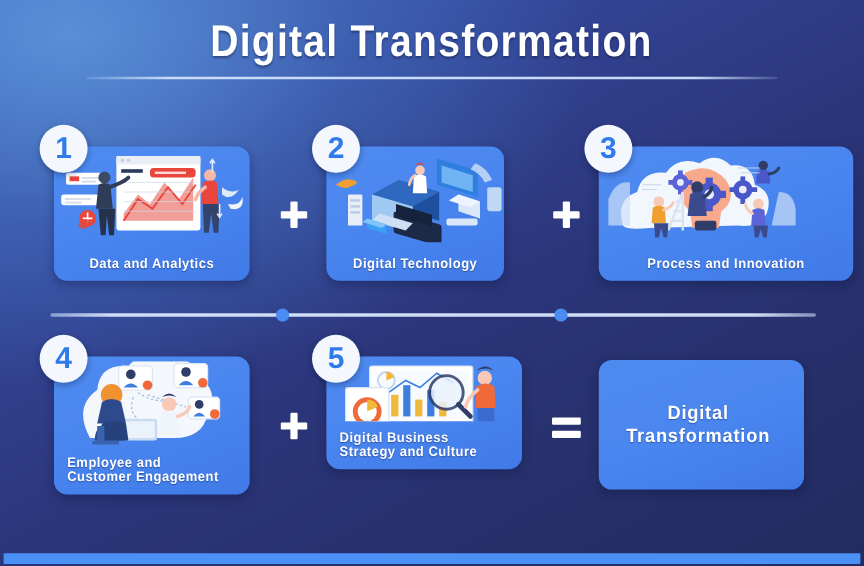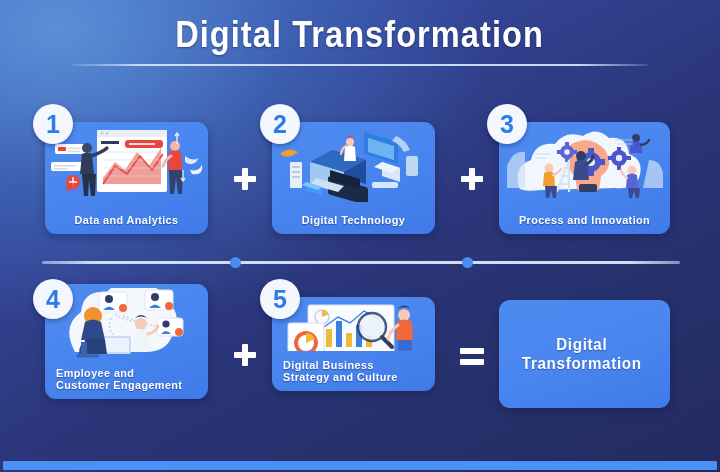--- a/index.html
+++ b/index.html
@@ -244,21 +244,21 @@
         <path d="M132 8 v10 M130 10 l2 -3 l2 3" stroke="#dfe9f8" stroke-width="1.4" fill="none"></path>
         <path d="M138 44 v10 M136 52 l2 3 l2 -3" stroke="#dfe9f8" stroke-width="1.4" fill="none"></path>
       </svg>
     </div>
     <div class="card-label center">Data and Analytics</div>
   </div>
   <div class="badge" style="left:33px; top:104px;">1</div>
 
   <div class="op-plus" style="left:232px; top:166px;"></div>
 
-  <div class="card" style="left:272px; top:122px; width:163px; height:112px;">
+  <div class="card" style="left:272px; top:122px; width:148px; height:112px;">
     <div class="card-art">
       <svg width="163" height="76" viewBox="0 0 163 76">
         <rect x="0" y="0" width="163" height="76" fill="none"></rect>
         <path d="M92 6 l34 10 l0 22 l-34 -10 z" fill="#2f7fe0"></path>
         <path d="M96 12 l26 8 l0 14 l-26 -8 z" fill="#6fb3f5"></path>
         <path d="M60 24 l34 10 l0 24 l-34 -10 z" fill="#1d4f9e"></path>
         <path d="M60 24 l34 10 l-22 12 l-34 -10 z" fill="#2e69bf"></path>
         <path d="M38 36 l34 10 l0 22 l-34 -10 z" fill="#9fc8f2"></path>
         <rect x="56" y="34" width="40" height="18" rx="2" transform="skewY(16)" fill="#1b2a47"></rect>
         <path d="M58 44 l30 9 l0 10 l-30 -9 z" fill="#16233c"></path>
@@ -282,21 +282,21 @@
         <rect x="134" y="30" width="12" height="20" rx="2" fill="#bfd8f4"></rect>
         <rect x="100" y="56" width="26" height="6" rx="2" fill="#d9e7f8"></rect>
       </svg>
     </div>
     <div class="card-label center">Digital Technology</div>
   </div>
   <div class="badge" style="left:260px; top:104px;">2</div>
 
   <div class="op-plus" style="left:459px; top:166px;"></div>
 
-  <div class="card" style="left:499px; top:122px; width:171px; height:112px;">
+  <div class="card" style="left:499px; top:122px; width:171px; height:112px;padding-left:41px;">
     <div class="card-art">
       <svg width="171" height="76" viewBox="0 0 171 76">
         <path d="M20 62 q-6 -22 12 -28 q4 -18 24 -16 q10 -14 28 -8 q14 -10 26 2 q18 -2 20 16 q16 6 10 24 q-6 12 -24 10 l-74 2 q-18 2 -22 -2z" fill="#f2f7fd"></path>
         <path d="M8 40 q6 -16 18 -14 l0 36 l-18 0z" fill="#cfe0f8" opacity="0.7"></path>
         <path d="M150 34 q12 0 14 14 l0 14 l-20 0z" fill="#cfe0f8" opacity="0.7"></path>
         <path d="M72 18 q20 -10 34 6 q10 16 -4 26 l-2 14 l-22 0 l-2 -14 q-14 -12 -4 -32z" fill="#f9a98b"></path>
         <rect x="80" y="58" width="18" height="8" rx="2" fill="#2f3d68"></rect>
         <circle cx="92" cy="36" r="10" fill="#4a57c9"></circle>
         <circle cx="92" cy="36" r="4" fill="#e9edfb"></circle>
         <g fill="#4a57c9">
@@ -359,21 +359,21 @@
       </svg>
     </div>
     <div class="card-label center">Process and Innovation</div>
   </div>
   <div class="badge" style="left:487px; top:104px;">3</div>
 
   <div class="divider-line"></div>
   <div class="divider-dot" style="left:230px;"></div>
   <div class="divider-dot" style="left:462px;"></div>
 
-  <div class="card" style="left:45px; top:284px; width:163px; height:115px;">
+  <div class="card" style="left:45px; top:297px; width:163px; height:115px;">
     <div class="card-art" style="bottom:40px;">
       <svg width="163" height="71" viewBox="0 0 163 71">
         <path d="M30 64 q-14 -26 6 -40 q2 -22 26 -20 q14 -16 32 -4 q22 -6 28 14 q16 12 6 30 q-4 20 -28 20z" fill="#f4f8fd"></path>
         <g>
           <rect x="54" y="4" width="28" height="20" rx="3" fill="#ffffff" stroke="#dbe6f5"></rect>
           <circle cx="64" cy="11" r="4" fill="#2f3d68"></circle>
           <path d="M58 22 q6 -7 12 0z" fill="#3c7fe0"></path>
           <circle cx="78" cy="20" r="4" fill="#f0693a"></circle>
         </g>
         <g>

